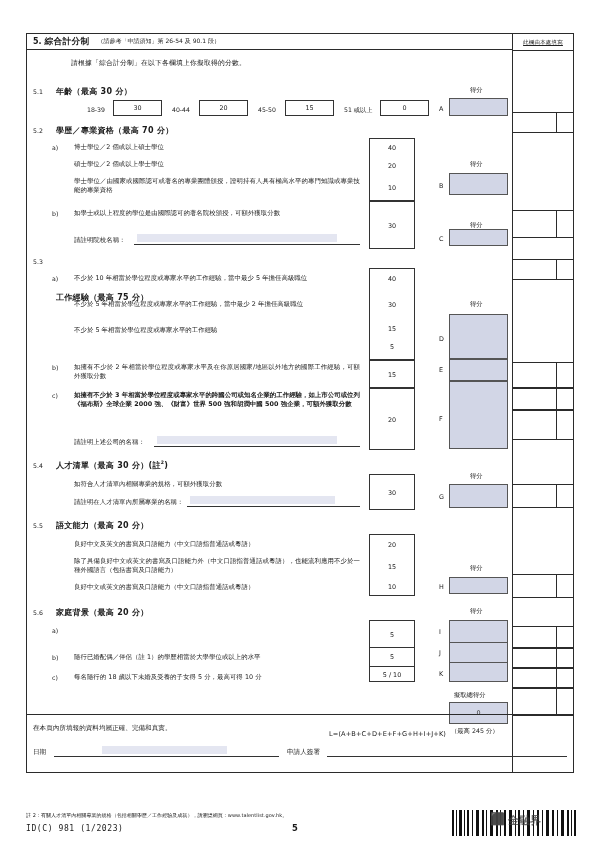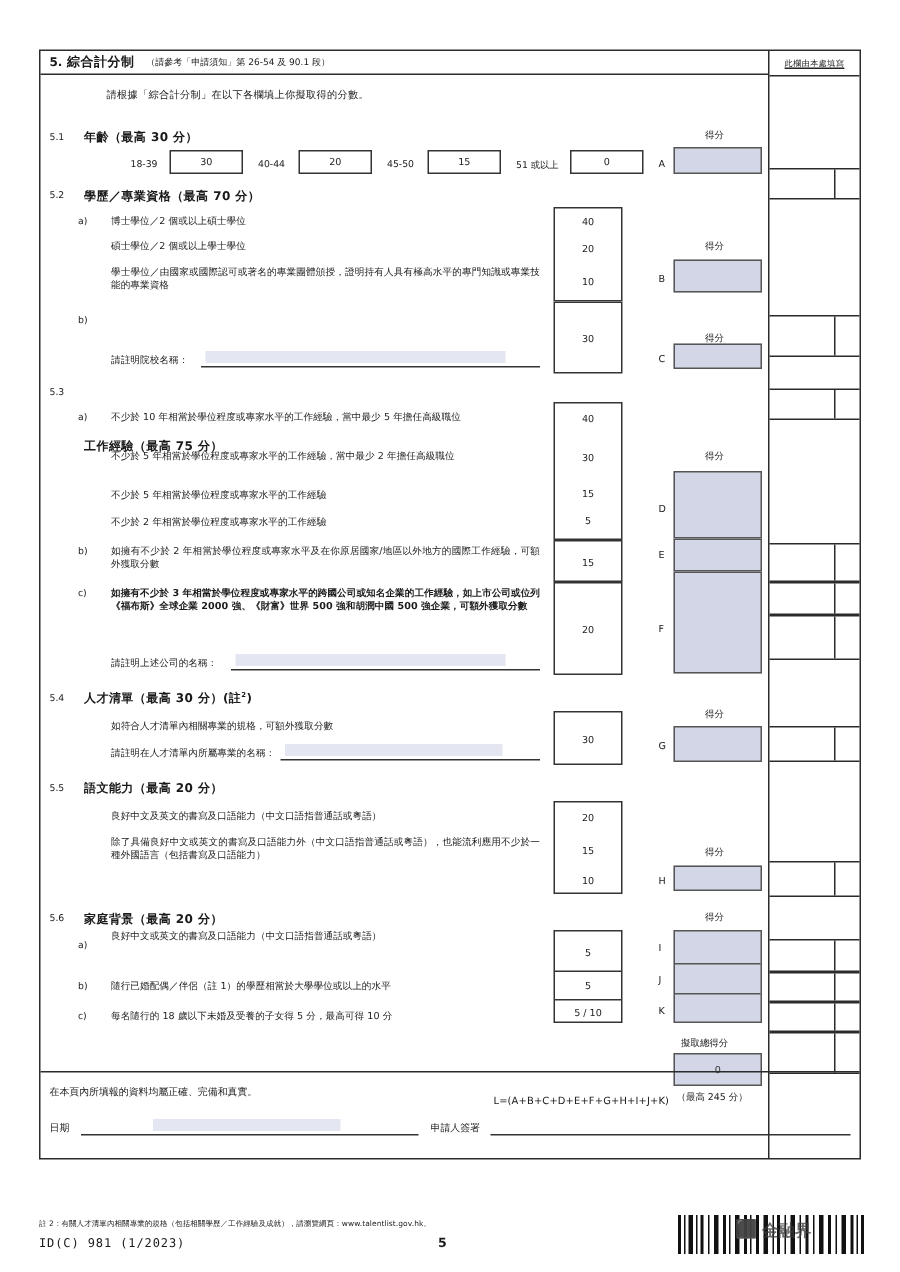--- a/index.html
+++ b/index.html
@@ -202,40 +202,40 @@
       <div class="vrow" style="top:3px;height:11px;">40</div>
       <div class="vrow" style="top:21px;height:11px;">20</div>
       <div class="vrow" style="top:43px;height:11px;">10</div>
     </div>
 
     <div class="score-lbl" style="left:443px;top:126px;">得分</div>
     <div class="score-letter" style="left:412px;top:148px;">B</div>
     <div class="sbox" style="left:422px;top:139px;width:59px;height:22px;"></div>
 
     <div class="item-let" style="left:25px;top:176px;">b)</div>
+    <div class="line just" style="left:47px;top:175px;width:286px;">如學士或以上程度的學位是由國際認可的著名院校頒授，可額外獲取分數</div>
     <div class="line" style="left:47px;top:202px;">請註明院校名稱：</div>
     <div class="blur" style="left:110px;top:200px;width:200px;height:8px;"></div>
     <div class="ul" style="left:107px;top:210px;width:226px;"></div>
 
     <div class="vgroup" style="left:342px;top:167px;width:46px;height:48px;">
       <div class="vrow" style="top:18px;height:11px;">30</div>
     </div>
 
     <div class="score-lbl" style="left:443px;top:187px;">得分</div>
     <div class="score-letter" style="left:412px;top:201px;">C</div>
     <div class="sbox" style="left:422px;top:195px;width:59px;height:17px;"></div>
 
     <div class="sub-no" style="left:6px;top:224px;">5.3</div>
     <div class="sub-title" style="left:29px;top:222px;margin-top:36px;">工作經驗（最高 75 分）</div>
 
     <div class="item-let" style="left:25px;top:241px;">a)</div>
     <div class="line just" style="left:47px;top:240px;width:286px;">不少於 10 年相當於學位程度或專家水平的工作經驗，當中最少 5 年擔任高級職位</div>
     <div class="line just" style="left:47px;top:266px;width:286px;">不少於 5 年相當於學位程度或專家水平的工作經驗，當中最少 2 年擔任高級職位</div>
     <div class="line" style="left:47px;top:292px;width:286px;">不少於 5 年相當於學位程度或專家水平的工作經驗</div>
-    <div class="line" style="left:47px;top:310px;width:286px;">不少於 2 年相當於學位程度或專家水平的工作經驗</div>
 
     <div class="vgroup" style="left:342px;top:234px;width:46px;height:92px;">
       <div class="vrow" style="top:4px;height:11px;">40</div>
       <div class="vrow" style="top:30px;height:11px;">30</div>
       <div class="vrow" style="top:54px;height:11px;">15</div>
       <div class="vrow" style="top:72px;height:11px;">5</div>
     </div>
 
     <div class="score-lbl" style="left:443px;top:266px;">得分</div>
     <div class="score-letter" style="left:412px;top:301px;">D</div>
@@ -280,21 +280,21 @@
 
     <div class="score-lbl" style="left:443px;top:438px;">得分</div>
     <div class="score-letter" style="left:412px;top:459px;">G</div>
     <div class="sbox" style="left:422px;top:450px;width:59px;height:24px;"></div>
 
     <div class="sub-no" style="left:6px;top:488px;">5.5</div>
     <div class="sub-title" style="left:29px;top:486px;">語文能力（最高 20 分）</div>
 
     <div class="line" style="left:47px;top:506px;width:286px;">良好中文及英文的書寫及口語能力（中文口語指普通話或粵語）</div>
     <div class="line just" style="left:47px;top:523px;width:286px;">除了具備良好中文或英文的書寫及口語能力外（中文口語指普通話或粵語），也能流利應用不少於一種外國語言（包括書寫及口語能力）</div>
-    <div class="line" style="left:47px;top:549px;width:286px;margin-top:37px;">良好中文或英文的書寫及口語能力（中文口語指普通話或粵語）</div>
+    <div class="line" style="left:47px;top:549px;width:286px;">良好中文或英文的書寫及口語能力（中文口語指普通話或粵語）</div>
 
     <div class="vgroup" style="left:342px;top:500px;width:46px;height:62px;">
       <div class="vrow" style="top:4px;height:11px;">20</div>
       <div class="vrow" style="top:26px;height:11px;">15</div>
       <div class="vrow" style="top:46px;height:11px;">10</div>
     </div>
 
     <div class="score-lbl" style="left:443px;top:530px;">得分</div>
     <div class="score-letter" style="left:412px;top:549px;">H</div>
     <div class="sbox" style="left:422px;top:543px;width:59px;height:17px;"></div>

